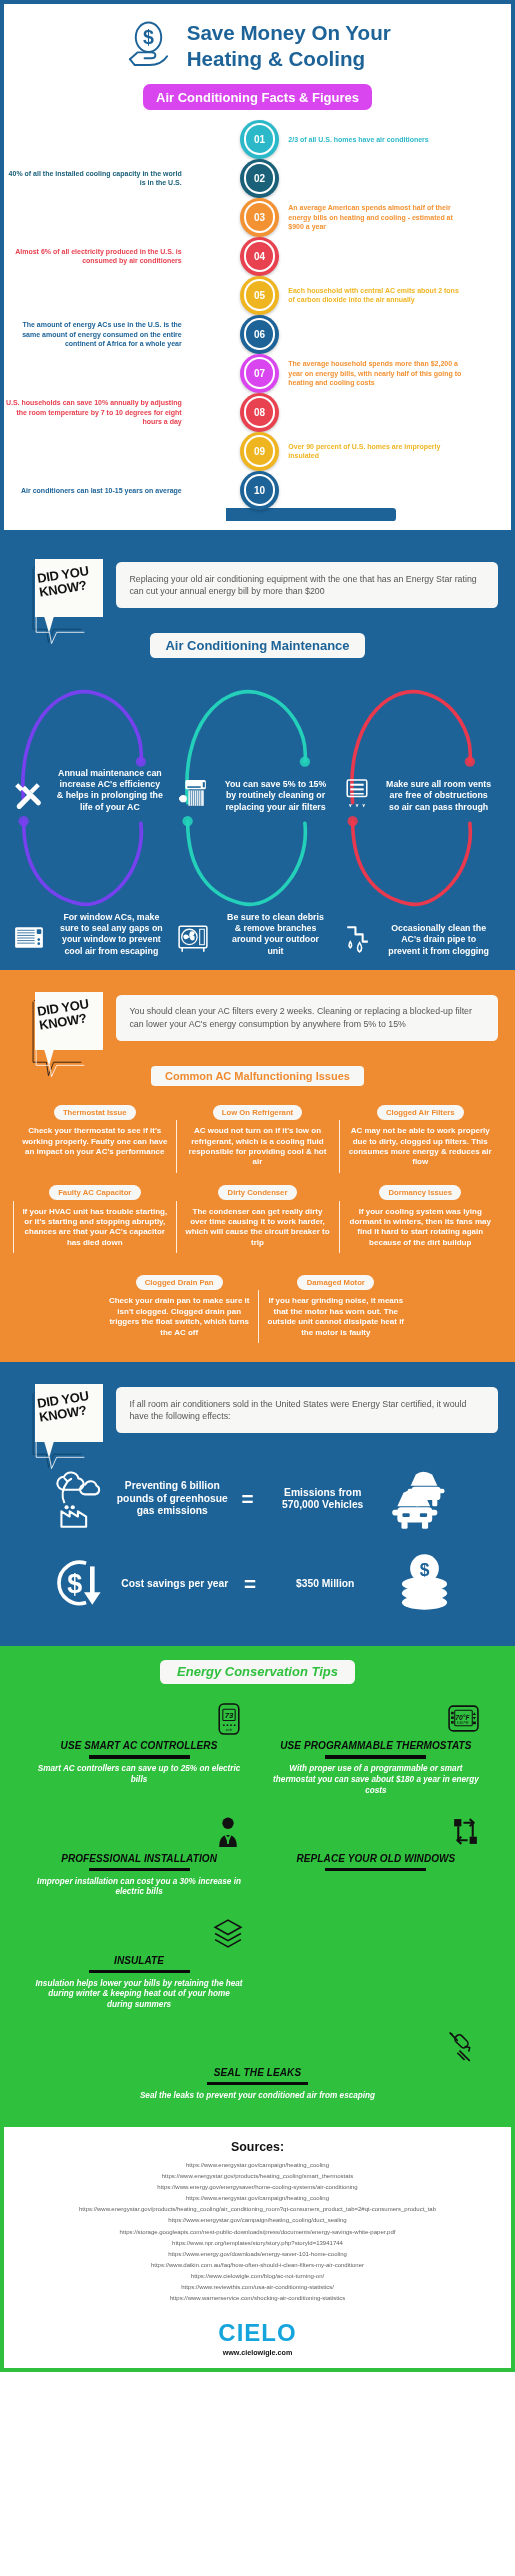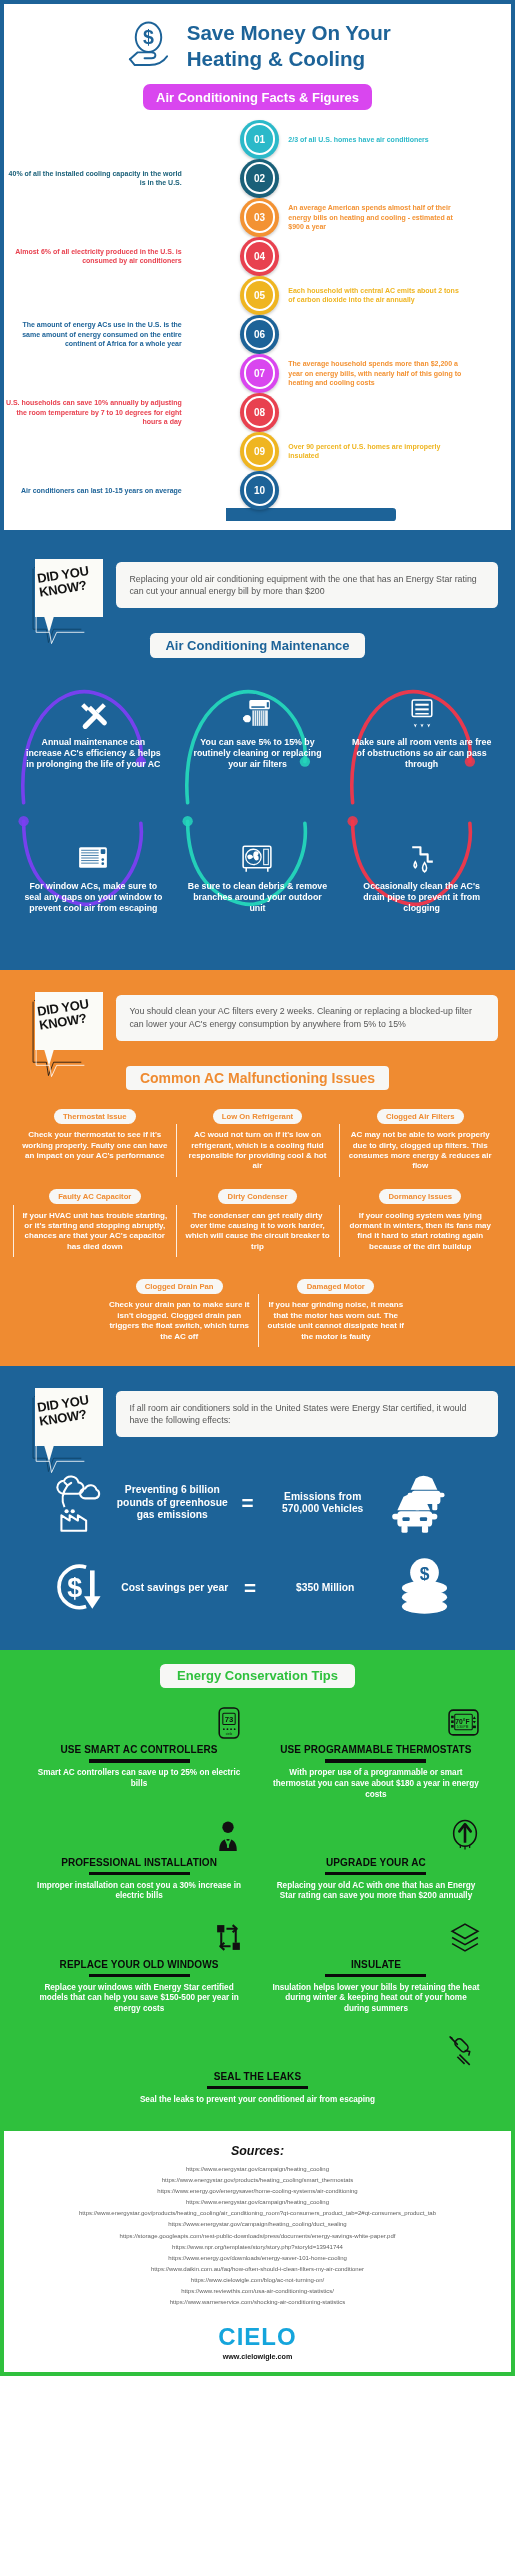--- a/index.html
+++ b/index.html
@@ -159,22 +159,22 @@
   .maint-grid {
     display: grid;
     grid-template-columns: repeat(3, 1fr);
     row-gap: 0px;
     padding: 11.3px 11.3px 0 11.3px;
     position: relative;
   }
   .loop-cell {
     position: relative;
     height: 144px;
-    display: flex; flex-direction: column;
-    align-items: center;
+    display: flex; 
+    align-items: flex-end;
     justify-content: flex-start;
   }
   .loop-cell .loop-svg { position: absolute; left: 0; top: 0; }
   .loop-cell .icon-area {
     position: relative; z-index: 2;
     margin-top: 27px;
     height: 37px;
     display: flex; align-items: center; justify-content: center;
   }
   .loop-cell .cap {
@@ -188,21 +188,21 @@
   }
 
   
   .malf { background: #ef8b31; padding: 2.1px 0 15.5px 0; }
   .orange-pill {
     margin: 3.1px auto 0 auto;
     background: #f7f7f5;
     border-radius: 4.1px;
     padding: 4.1px 14.4px;
     width: max-content;
-    font-size: 14px;
+    font-size: 11px;
     font-weight: bold;
     color: #ef8b31;
   }
   .issue-grid {
     display: grid;
     grid-template-columns: repeat(3, 1fr);
     padding: 12.4px 13.4px 0 13.4px;
     column-gap: 0;
     row-gap: 3.1px;
   }
@@ -250,21 +250,21 @@
   .equ-text {
     font-size: 10.3px;
     line-height: 1.22;
     text-align: center;
     width: 111px;
     font-weight: bold;
   }
   .equ-eq { font-size: 20.6px; font-weight: bold; width: 29px; text-align: center; }
 
   
-  .tips { background: #2fc03d; padding: 8.2px 0 15.5px 0; }
+  .tips { background: #2fc03d; padding: 8.2px 0 15.5px 0; font-style: italic; }
   .green-pill {
     margin: 5.2px auto 0 auto;
     background: #f7f7f5;
     border-radius: 5.2px;
     padding: 4.6px 17.5px;
     width: max-content;
     font-size: 13px;
     font-weight: bold;
     color: #2fc03d;
   }
@@ -292,21 +292,20 @@
     background: #ffffff;
     border: 4.6px solid #2fc03d;
     padding: 12.4px 10.3px 11.3px 10.3px;
     text-align: center;
   }
   .sources-title {
     font-size: 12.4px;
     font-weight: bold;
     color: #111111;
     margin-bottom: 6.2px;
-    font-style: italic;
   }
   .src-line {
     font-size: 6px;
     color: #5e5e5e;
     line-height: 1.85;
     word-break: break-all;
     padding: 0 20.6px;
   }
   .footer-logo {
     margin-top: 14.4px;
@@ -716,47 +715,31 @@
               <path d="M24 37 l5 12 l5 -12" fill="none" stroke="#2fc03d" stroke-width="3"></path>
               <rect x="27" y="40" width="4" height="14" fill="#2fc03d"></rect>
             </svg>
           </div>
           <div class="tip-title">PROFESSIONAL INSTALLATION</div>
           <div class="tip-rule"></div>
           <div class="tip-body">Improper installation can cost you a 30% increase in electric bills</div>
         </div>
         <div class="tip">
           <div class="tip-icon">
-            <svg width="30" height="33" viewBox="0 0 58 64">
-              <ellipse cx="29" cy="28" rx="22" ry="25" fill="none" stroke="#111" stroke-width="3"></ellipse>
-              <path d="M29 46 V14" stroke="#111" stroke-width="5"></path>
-              <path d="M18 24 L29 10 L40 24" fill="none" stroke="#111" stroke-width="5" stroke-linecap="round" stroke-linejoin="round"></path>
-              <g stroke="#111" stroke-width="2.5">
-                <path d="M20 50 v6M29 52 v7M38 50 v6"></path>
-              </g>
-            </svg>
-          </div>
-          <div class="tip-title">UPGRADE YOUR AC</div>
-          <div class="tip-rule"></div>
-          <div class="tip-body">Replacing your old AC with one that has an Energy Star rating can save you more than $200 annually</div>
-        </div>
-        <div class="tip">
-          <div class="tip-icon">
             <svg width="29" height="31" viewBox="0 0 56 60">
               <rect x="6" y="6" width="14" height="14" fill="#111"></rect>
               <rect x="36" y="40" width="14" height="14" fill="#111"></rect>
               <path d="M24 13 h18 v27" fill="none" stroke="#111" stroke-width="4"></path>
               <path d="M32 47 h-18 v-27" fill="none" stroke="#111" stroke-width="4"></path>
               <path d="M36 6 l8 7 l-8 7" fill="none" stroke="#111" stroke-width="4" stroke-linejoin="round"></path>
               <path d="M20 54 l-8 -7 l8 -7" fill="none" stroke="#111" stroke-width="4" stroke-linejoin="round"></path>
             </svg>
           </div>
           <div class="tip-title">REPLACE YOUR OLD WINDOWS</div>
           <div class="tip-rule"></div>
-          <div class="tip-body">Replace your windows with Energy Star certified models that can help you save $150-500 per year in energy costs</div>
         </div>
         <div class="tip">
           <div class="tip-icon">
             <svg width="30" height="32" viewBox="0 0 58 62">
               <path d="M29 4 L54 18 L29 32 L4 18 Z" fill="none" stroke="#111" stroke-width="3"></path>
               <path d="M4 30 L29 44 L54 30" fill="none" stroke="#111" stroke-width="3"></path>
               <path d="M4 42 L29 56 L54 42" fill="none" stroke="#111" stroke-width="3"></path>
             </svg>
           </div>
           <div class="tip-title">INSULATE</div>

